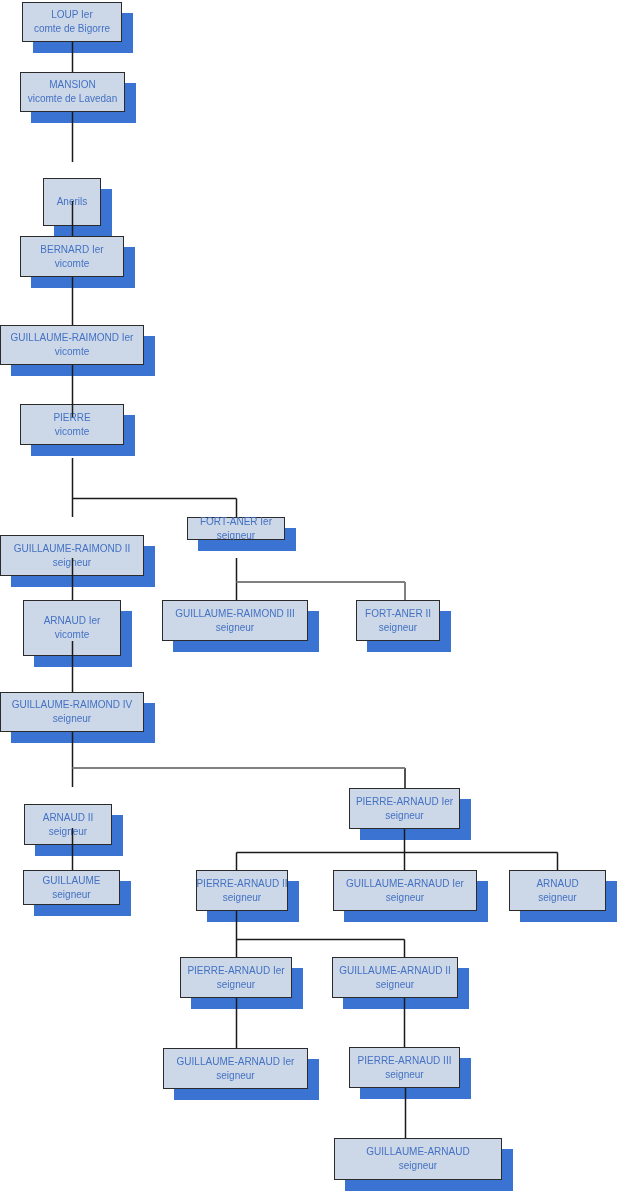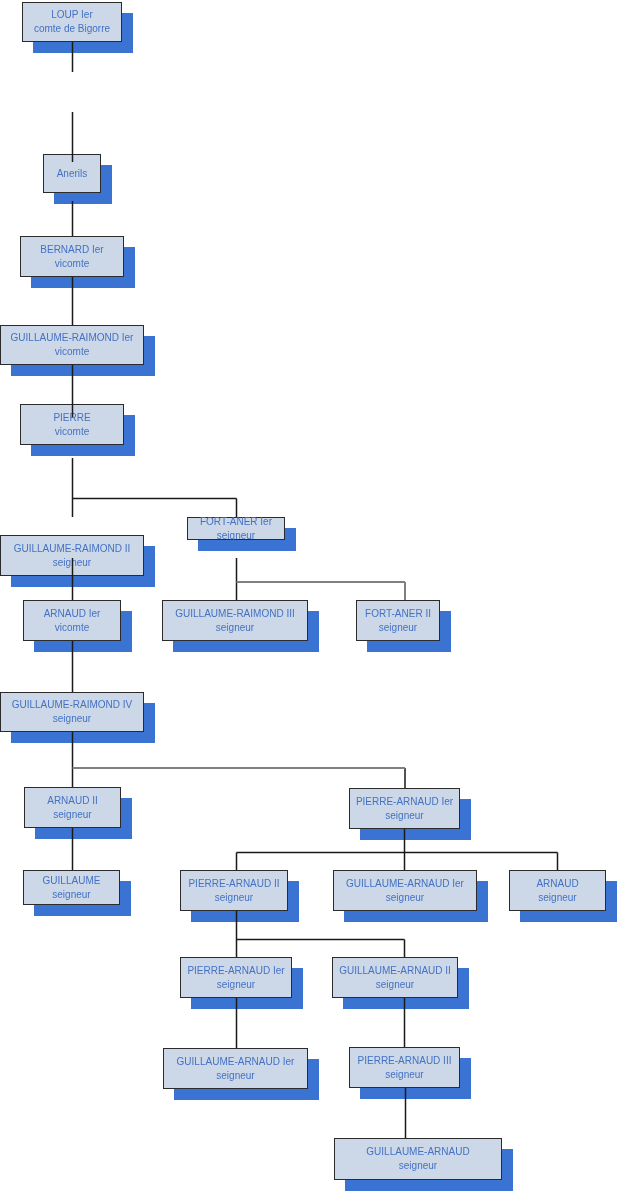--- a/index.html
+++ b/index.html
@@ -71,22 +71,26 @@
       M236.5 582 H405
       M405 582 V600
       M72.5 768 H405"></path>
   </svg>
 
   <div class="node" style="left:22px;top:2px;width:100px;height:40px">
     <div class="person-name">LOUP Ier</div>
     <div class="person-title">comte de Bigorre</div>
   </div>
 
+  <div class="node" style="left:20px;top:72px;width:105px;height:40px">
+    <div class="person-name">MANSION</div>
+    <div class="person-title">vicomte de Lavedan</div>
+  </div>
 
-  <div class="node" style="left:43px;top:154px;width:58px;height:39px">
+  <div class="node" style="left:43px;top:178px;width:58px;height:48px">
     <div class="person-name">Anerils</div>
     <div class="person-title"></div>
   </div>
 
   <div class="node" style="left:20px;top:236px;width:104px;height:41px">
     <div class="person-name">BERNARD Ier</div>
     <div class="person-title">vicomte</div>
   </div>
 
   <div class="node" style="left:0px;top:325px;width:144px;height:40px">
@@ -102,56 +106,56 @@
   <div class="node" style="left:0px;top:535px;width:144px;height:41px">
     <div class="person-name">GUILLAUME-RAIMOND II</div>
     <div class="person-title">seigneur</div>
   </div>
 
   <div class="node" style="left:187px;top:517px;width:98px;height:23px">
     <div class="person-name">FORT-ANER Ier</div>
     <div class="person-title">seigneur</div>
   </div>
 
-  <div class="node" style="left:23px;top:600px;width:98px;height:41px">
+  <div class="node" style="left:23px;top:600px;width:98px;height:56px">
     <div class="person-name">ARNAUD Ier</div>
     <div class="person-title">vicomte</div>
   </div>
 
   <div class="node" style="left:162px;top:600px;width:146px;height:41px">
     <div class="person-name">GUILLAUME-RAIMOND III</div>
     <div class="person-title">seigneur</div>
   </div>
 
   <div class="node" style="left:356px;top:600px;width:84px;height:41px">
     <div class="person-name">FORT-ANER II</div>
     <div class="person-title">seigneur</div>
   </div>
 
   <div class="node" style="left:0px;top:692px;width:144px;height:40px">
     <div class="person-name">GUILLAUME-RAIMOND IV</div>
     <div class="person-title">seigneur</div>
   </div>
 
-  <div class="node" style="left:24px;top:787px;width:97px;height:41px">
+  <div class="node" style="left:24px;top:804px;width:88px;height:41px">
     <div class="person-name">ARNAUD II</div>
     <div class="person-title">seigneur</div>
   </div>
 
   <div class="node" style="left:349px;top:788px;width:111px;height:41px">
     <div class="person-name">PIERRE-ARNAUD Ier</div>
     <div class="person-title">seigneur</div>
   </div>
 
   <div class="node" style="left:23px;top:870px;width:97px;height:35px">
     <div class="person-name">GUILLAUME</div>
     <div class="person-title">seigneur</div>
   </div>
 
-  <div class="node" style="left:180px;top:870px;width:108px;height:41px">
+  <div class="node" style="left:196px;top:870px;width:92px;height:41px">
     <div class="person-name">PIERRE-ARNAUD II</div>
     <div class="person-title">seigneur</div>
   </div>
 
   <div class="node" style="left:333px;top:870px;width:144px;height:41px">
     <div class="person-name">GUILLAUME-ARNAUD Ier</div>
     <div class="person-title">seigneur</div>
   </div>
 
   <div class="node" style="left:509px;top:870px;width:97px;height:41px">

